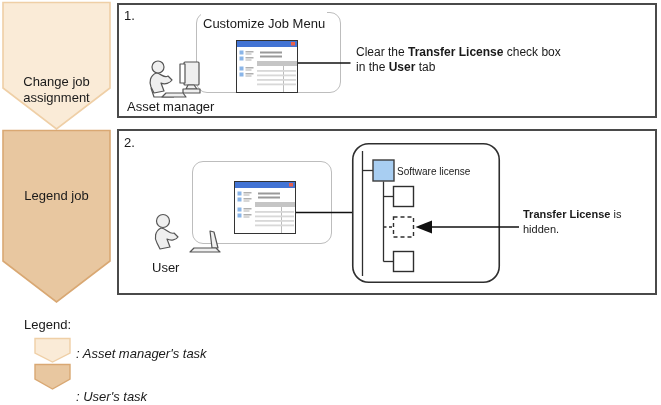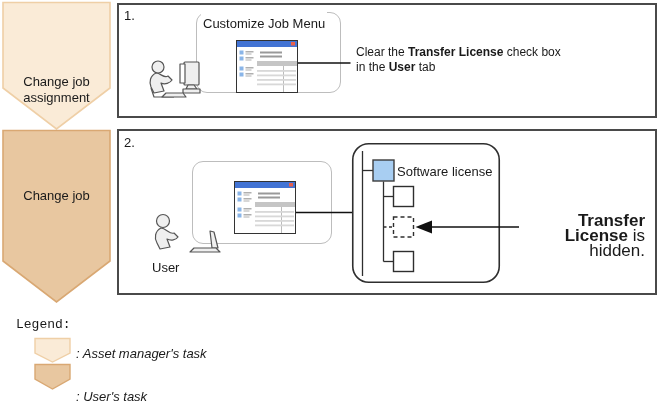--- a/index.html
+++ b/index.html
@@ -13,25 +13,25 @@
   #step2-box { left:117px; top:129px; width:536px; height:162px; }
   .round-container { position:absolute; border:1px solid #bdbdbd; border-radius:11px; background:#fff; }
   #window-container-1 { left:196px; top:12px;  width:143px; height:79px; }
   #window-container-2 { left:192px; top:161px; width:138px; height:81px; }
   .label { position:absolute; font-size:13px; line-height:15px; white-space:nowrap; }
   #step1-number { left:124px; top:8px; }
   #step2-number { left:124px; top:135px; }
   #window-container-title { left:201px; top:12px; background:#fff; padding:4px 2px; }
   #asset-manager-label { left:127px; top:99px; }
   #user-label { left:152px; top:260px; }
-  #software-license-label { left:397px; top:164px; font-size:13px; }
+  #software-license-label { left:397px; top:164px; font-size:10px; }
   .callout { position:absolute; font-size:12px; line-height:15px; white-space:normal; }
   #callout-step1 { left:356px; top:45px;  width:208px; }
-  #callout-step2 { left:523px; top:213px; width:122px; font-size:17px;text-align:right; }
-  #legend-title { left:16px; top:317px;font-family:Liberation Mono, monospace; }
+  #callout-step2 { left:523px; top:207px; width:122px; font-size:11px; }
+  #legend-title { left:24px; top:317px; }
   .legend-item-label { left:76px;font-style:italic; }
   #legend-label-1 { top:346px; }
   #legend-label-2 { top:389px; }
   .flow-label { position:absolute; width:107px; text-align:center; font-size:13px; line-height:16px; white-space:normal; }
   #flow-arrow1-label { left:3px; top:40px;margin-top:34px; }
   #flow-arrow2-label { left:3px; top:188px; }
   b { font-weight:bold; }
 </style>
 </head>
 <body>
@@ -126,24 +126,25 @@
     <rect x="393.5" y="251.5" width="20" height="20" fill="#fff" stroke="#2e2e2e" stroke-width="1.4"></rect>
 
     <polygon points="415.5,227 432,220.5 432,233.5" fill="#111"></polygon>
     <line x1="432" y1="227" x2="519" y2="227" stroke="#111" stroke-width="1.6"></line>
 
     <polygon points="35,338.5 70,338.5 70,353 52.5,362 35,353" stroke-width="1.4" fill="#FAEBD7" stroke="#EFCFA6"></polygon>
     <polygon points="35,364.5 70,364.5 70,379 52.5,389 35,379" stroke-width="1.4" fill="#E8C7A0" stroke="#D9A873"></polygon>
   </svg>
 
   <div class="flow-label" id="flow-arrow1-label">Change job assignment</div>
-  <div class="flow-label" id="flow-arrow2-label">Change job</div>
+  <div class="flow-label" id="flow-arrow2-label">Legend job</div>
 
   <div class="label" id="step1-number">1.</div>
   <div class="label" id="window-container-title">Customize Job Menu</div>
+  <div class="label" id="asset-manager-label">Asset manager</div>
   <div class="callout" id="callout-step1"><span>Clear the </span><b>Transfer License</b><span> check box in the </span><b>User</b><span> tab</span></div>
 
   <div class="label" id="step2-number">2.</div>
   <div class="label" id="user-label">User</div>
   <div class="label" id="software-license-label">Software license</div>
   <div class="callout" id="callout-step2"><b>Transfer License</b><span> is hidden.</span></div>
 
   <div class="label" id="legend-title">Legend:</div>
   <div class="label legend-item-label" id="legend-label-1">: Asset manager's task</div>
   <div class="label legend-item-label" id="legend-label-2">: User's task</div>

